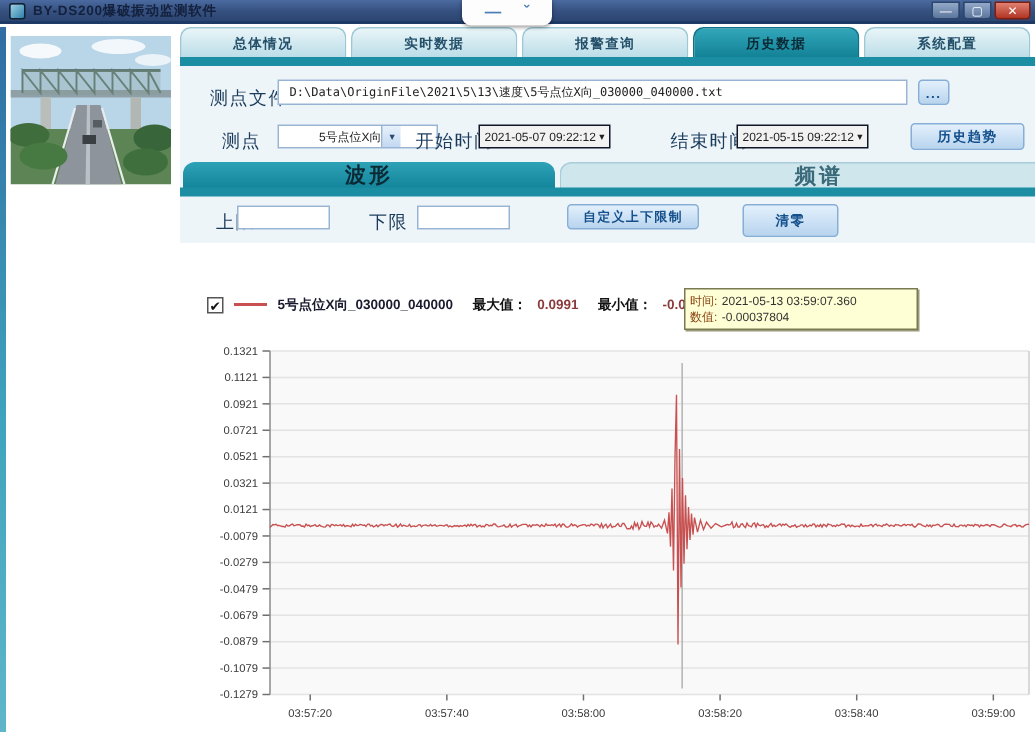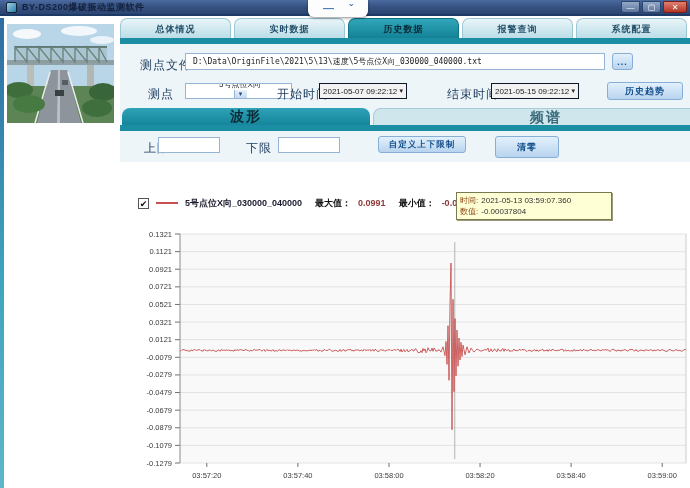--- a/index.html
+++ b/index.html
@@ -34,21 +34,21 @@
   .tab.active{background:linear-gradient(180deg,#32a6ba,#118095);color:#0b2a35;border-color:#0f7387;}
   .tab-strip{position:absolute;left:120px;top:38px;width:570px;height:6px;background:#1b8ea3;}
   .content{position:absolute;left:120px;top:44px;width:570px;height:444px;background:#eef5f9;}
   .lbl{position:absolute;font-size:12px;color:#1a3a5c;letter-spacing:1px;}
   .field{position:absolute;background:#fff;border:1px solid #98b4d4;box-sizing:border-box;
     font-size:8px;color:#222;padding:2px 7px;overflow:hidden;white-space:nowrap;}
   .path-field{font-family:"DejaVu Sans Mono",monospace;line-height:12px;}
   .btn{position:absolute;background:linear-gradient(180deg,#e3f0fc,#b8d4ee);border:1px solid #86aed6;
     border-radius:3px;color:#14508c;font-size:9px;font-weight:bold;text-align:center;
     box-sizing:border-box;display:flex;align-items:center;justify-content:center;letter-spacing:1px;}
-  .combo{display:flex;align-items:center;justify-content:flex-end;padding:0 0 0 3px;flex-direction:column;}
+  .combo{display:flex;align-items:center;justify-content:center;padding:0 0 0 3px;}
   .combo-arrow{width:12px;height:100%;background:linear-gradient(180deg,#e8f1fb,#c2d9f2);
     border-left:1px solid #98b4d4;display:flex;align-items:center;justify-content:center;
     font-size:7px;color:#2a4a74;}
   .datefield{background:#f2f2f2;border:1px solid #0f172a;display:flex;align-items:center;
     justify-content:space-between;padding:0 3px;}
   .date-arrow{font-size:7px;color:#222;}
   .subtab{position:absolute;height:18px;border-radius:8px 8px 0 0;font-size:14px;font-weight:bold;
     display:flex;align-items:center;justify-content:center;letter-spacing:2px;box-sizing:border-box;}
   .subtab.active{background:linear-gradient(180deg,#2ea2b7,#138499);color:#0b2a35;}
   .subtab.idle{background:#cfe6ed;color:#3a6a7a;border:1px solid #a8cdd9;border-bottom:none;}
@@ -111,22 +111,22 @@
 </div>
 
 <div class="overlay-bar">
   <span class="overlay-btn">—</span>
   <span class="overlay-btn">ˇ</span>
 </div>
 
 <div class="tabs">
   <div class="tab">总体情况</div>
   <div class="tab">实时数据</div>
+  <div class="tab">报警查询</div>
   <div class="tab active">历史数据</div>
-  <div class="tab">报警查询</div>
   <div class="tab">系统配置</div>
 </div>
 <div class="tab-strip"></div>
 
 <div class="content">
 
   <span class="lbl" style="left:20px;top:13px;">测点文件</span>
   <div class="field path-field" style="left:65px;top:9px;width:420px;height:17px;">D:\Data\OriginFile\2021\5\13\速度\5号点位X向_030000_040000.txt</div>
   <div class="btn" style="left:492px;top:9px;width:21px;height:17px;">...</div>
 

